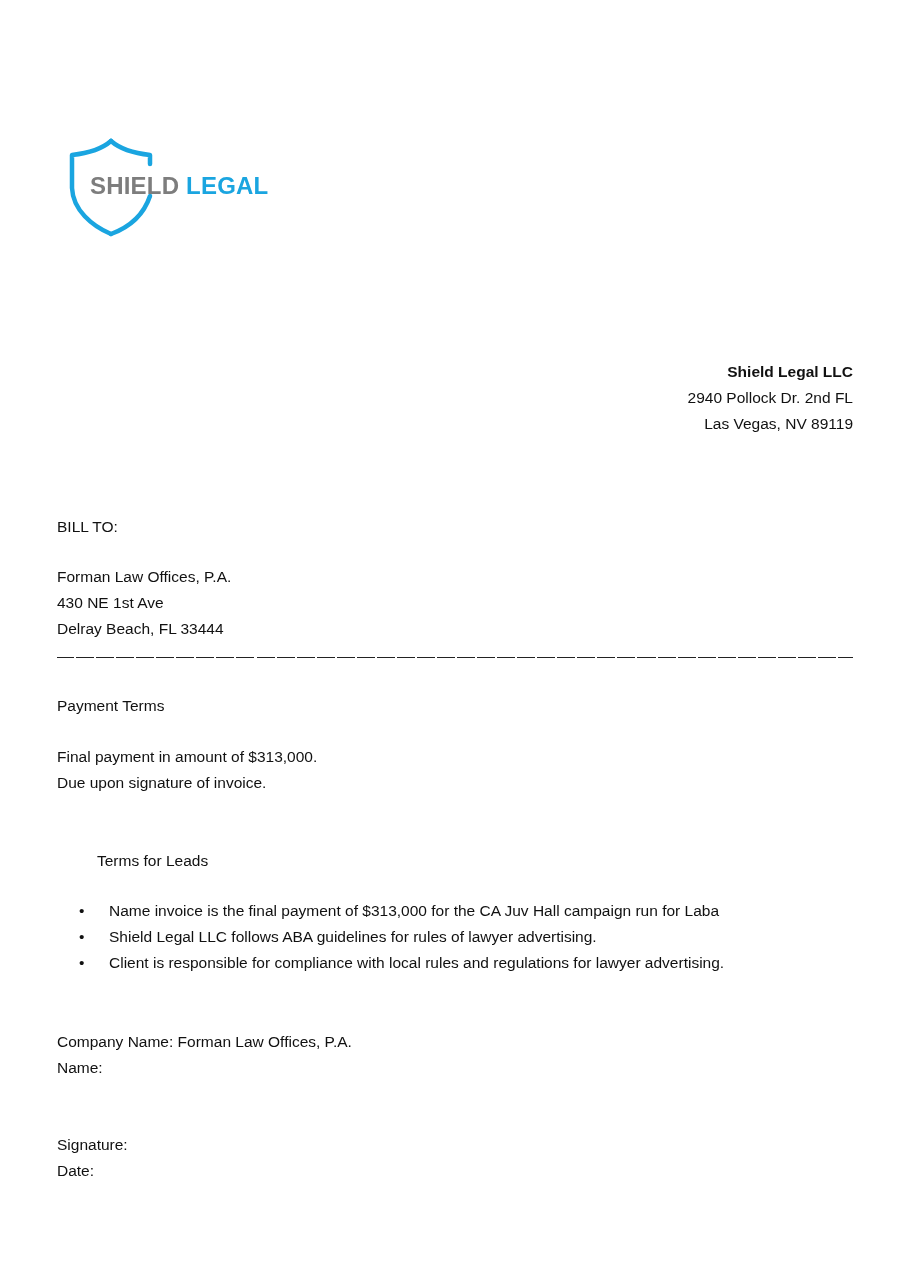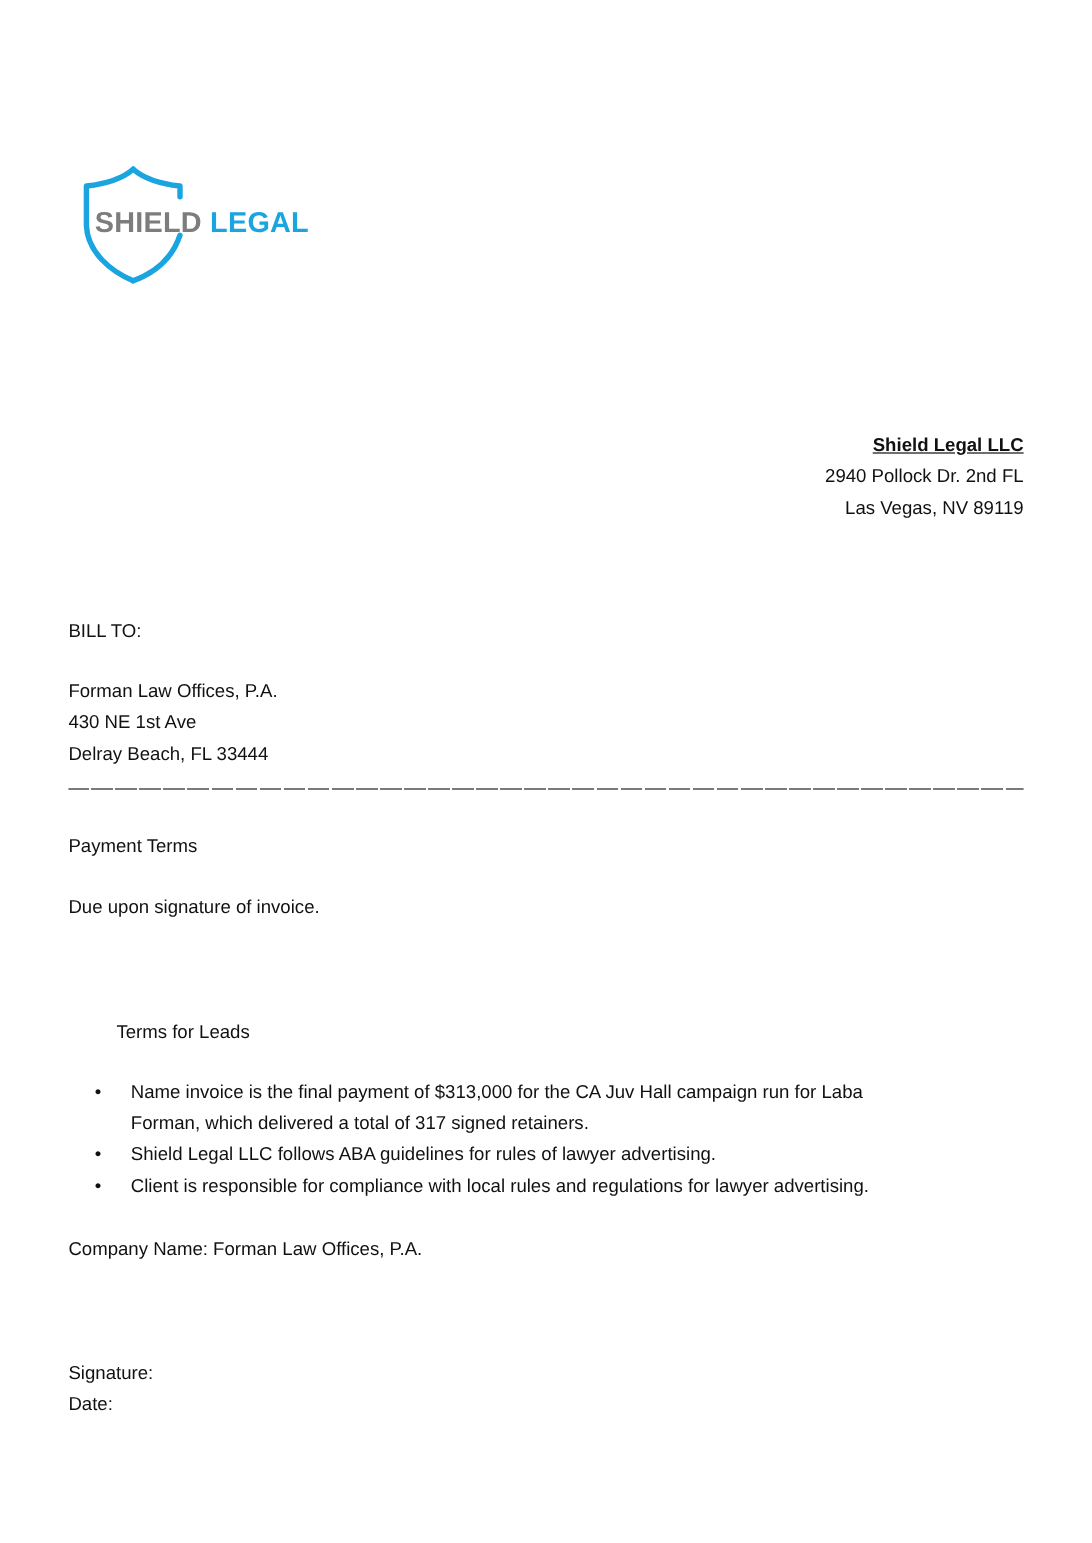--- a/index.html
+++ b/index.html
@@ -19,39 +19,39 @@
     .logo {
       position: absolute;
       left: 68px;
       top: 138px;
       width: 210px;
       height: 100px;
     }
     .logo svg { position: absolute; left: 0; top: 0; }
     .logo-text {
       position: absolute;
-      left: 11px;
+      left: 22px;
       top: 34px;
       font-weight: bold;
       font-size: 24px;
       letter-spacing: 0.2px;
       white-space: nowrap;
       font-family: "Liberation Sans", sans-serif;
     }
     .logo-text .w1 { color: #7d7d7d; }
     .logo-text .w2 { color: #1aa5e0; }
 
     .sender {
       position: absolute;
       right: 57px;
       top: 359px;
       text-align: right;
       line-height: 26px;
     }
-    .sender .name { font-weight: bold; text-decoration: underline; }
+    .sender .name { font-weight: bold; }
 
     .block {
       position: absolute;
       left: 57px;
     }
     .line { line-height: 26px; white-space: nowrap; }
     .bold { font-weight: normal; }
 
     .bill-to { top: 514px; }
     .bill-addr { top: 564px; }
@@ -119,41 +119,42 @@
   <div class="line">430 NE 1st Ave</div>
   <div class="line">Delray Beach, FL 33444</div>
 </div>
 
 <div class="rule"></div>
 
 <div class="block pay-title">
   <div class="line bold">Payment Terms</div>
 </div>
 <div class="block pay-body">
+  <div class="line"><span>Final payment in amount of </span><span class="bold">$313,000</span><span>.</span></div>
   <div class="line">Due upon signature of invoice.</div>
 </div>
 
 <div class="block leads-title">
   <div class="line bold">Terms for Leads</div>
 </div>
 <ul class="bullets">
   <li>
     <span class="dot">•</span>
     <div class="line"><span>Name invoice is the final payment of </span><span class="bold">$313,000 for the CA Juv Hall campaign</span><span> run for Laba</span></div>
-    <div class="line">Forman, which delivered a total of 317 signed retainers.</div>
   </li>
   <li>
     <span class="dot">•</span>
     <div class="line">Shield Legal LLC follows ABA guidelines for rules of lawyer advertising.</div>
   </li>
   <li>
     <span class="dot">•</span>
     <div class="line">Client is responsible for compliance with local rules and regulations for lawyer advertising.</div>
   </li>
 </ul>
 
 <div class="block sign">
   <div class="line"><span class="bold">Company Name:</span><span> Forman Law Offices, P.A.</span></div>
+  <div class="line bold">Name:</div>
 </div>
 <div class="block sign2">
   <div class="line bold">Signature:</div>
   <div class="line bold">Date:</div>
 </div>
 
 </body></html>

